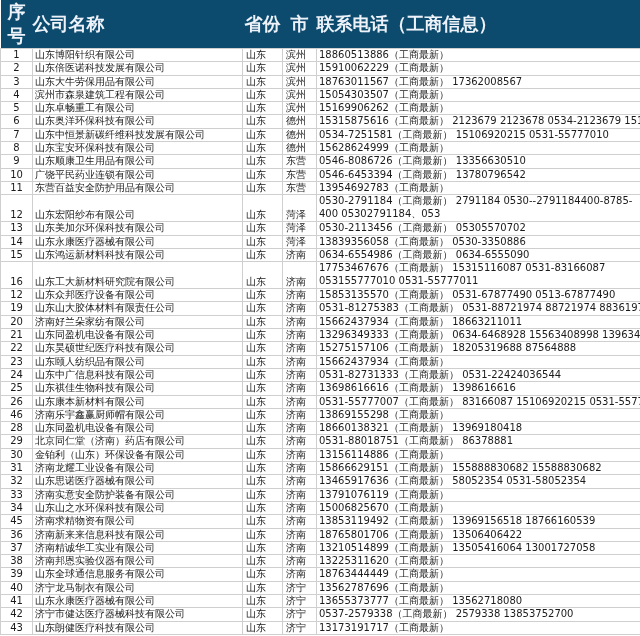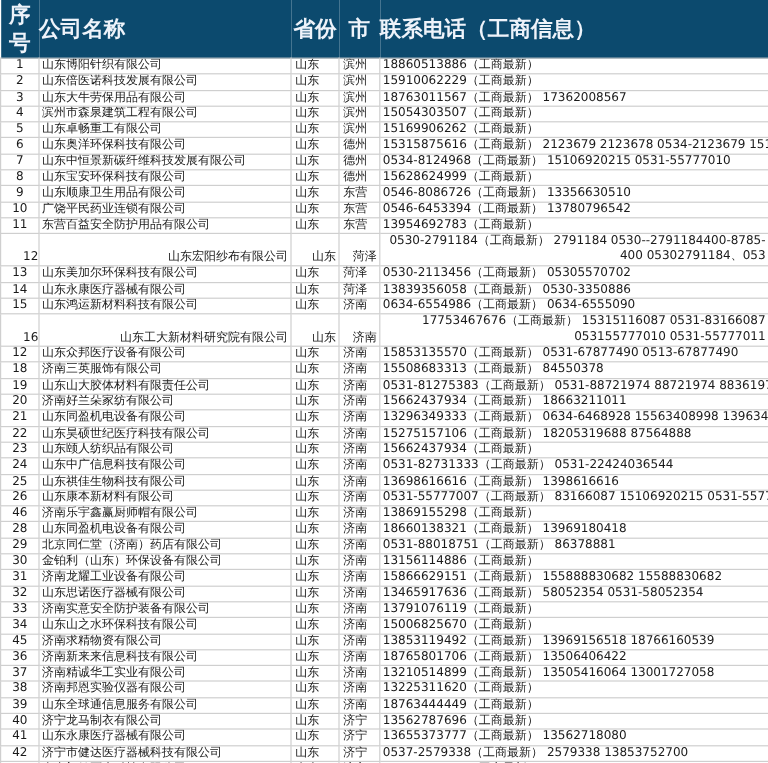--- a/index.html
+++ b/index.html
@@ -3,21 +3,21 @@
 <meta charset="utf-8">
 <style>
   html, body { margin:0; padding:0; background:#ffffff; }
   body { width:640px; height:636px; overflow:hidden; font-family:"DejaVu Sans","Liberation Sans",sans-serif; }
   table { border-collapse:collapse; table-layout:fixed; width:640px; }
   col.c-no { width:32px; } col.c-name { width:210px; } col.c-prov { width:40px; } col.c-city { width:34px; } col.c-phone { width:324px; }
   thead th { background:#0c4a6e; color:#eef3fa; font-weight:bold; font-size:18px; height:24px; padding:0; border:none; }
   thead th.name, thead th.phone { text-align:left; }
   tbody td { font-size:10px; color:#1a1a1a; height:12.3px; line-height:12.3px; padding:0 2px; border:1px solid #cfcfcf; white-space:nowrap; overflow:hidden; vertical-align:bottom; }
   tbody td.no { text-align:center; padding:0; }
-  tbody tr.tall td { height:26px; line-height:12.6px;text-align:right; }
+  tbody tr.tall td { height:26px; line-height:12.6px; }
   tbody tr.tall td.phone { white-space:normal; vertical-align:top; }
   tbody td.prov, tbody td.city { padding-left:3px; }
 </style>
 </head>
 <body>
 
 <table>
   <colgroup>
     <col class="c-no">
       <col class="c-name">
@@ -75,21 +75,21 @@
         <td class="name">山东奥洋环保科技有限公司</td>
         <td class="prov">山东</td>
         <td class="city">德州</td>
         <td class="phone">15315875616（工商最新）  2123679 2123678 0534-2123679 15166917060</td>
       </tr>
       <tr>
         <td class="no">7</td>
         <td class="name">山东中恒景新碳纤维科技发展有限公司</td>
         <td class="prov">山东</td>
         <td class="city">德州</td>
-        <td class="phone">0534-8124968（工商最新）  15106920215 0531-55777010</td>
+        <td class="phone">0534-7251581（工商最新）  15106920215 0531-55777010</td>
       </tr>
       <tr>
         <td class="no">8</td>
         <td class="name">山东宝安环保科技有限公司</td>
         <td class="prov">山东</td>
         <td class="city">德州</td>
         <td class="phone">15628624999（工商最新）</td>
       </tr>
       <tr>
         <td class="no">9</td>
@@ -146,27 +146,20 @@
         <td class="prov">山东</td>
         <td class="city">济南</td>
         <td class="phone">17753467676（工商最新）  15315116087 0531-83166087 053155777010 0531-55777011</td>
       </tr>
       <tr>
         <td class="no">12</td>
         <td class="name">山东众邦医疗设备有限公司</td>
         <td class="prov">山东</td>
         <td class="city">济南</td>
         <td class="phone">15853135570（工商最新）  0531-67877490 0513-67877490</td>
-      </tr>
-      <tr>
-        <td class="no">18</td>
-        <td class="name">济南三英服饰有限公司</td>
-        <td class="prov">山东</td>
-        <td class="city">济南</td>
-        <td class="phone">15508683313（工商最新）  84550378</td>
       </tr>
       <tr>
         <td class="no">19</td>
         <td class="name">山东山大胶体材料有限责任公司</td>
         <td class="prov">山东</td>
         <td class="city">济南</td>
         <td class="phone">0531-81275383（工商最新）  0531-88721974 88721974 88361974</td>
       </tr>
       <tr>
         <td class="no">20</td>

